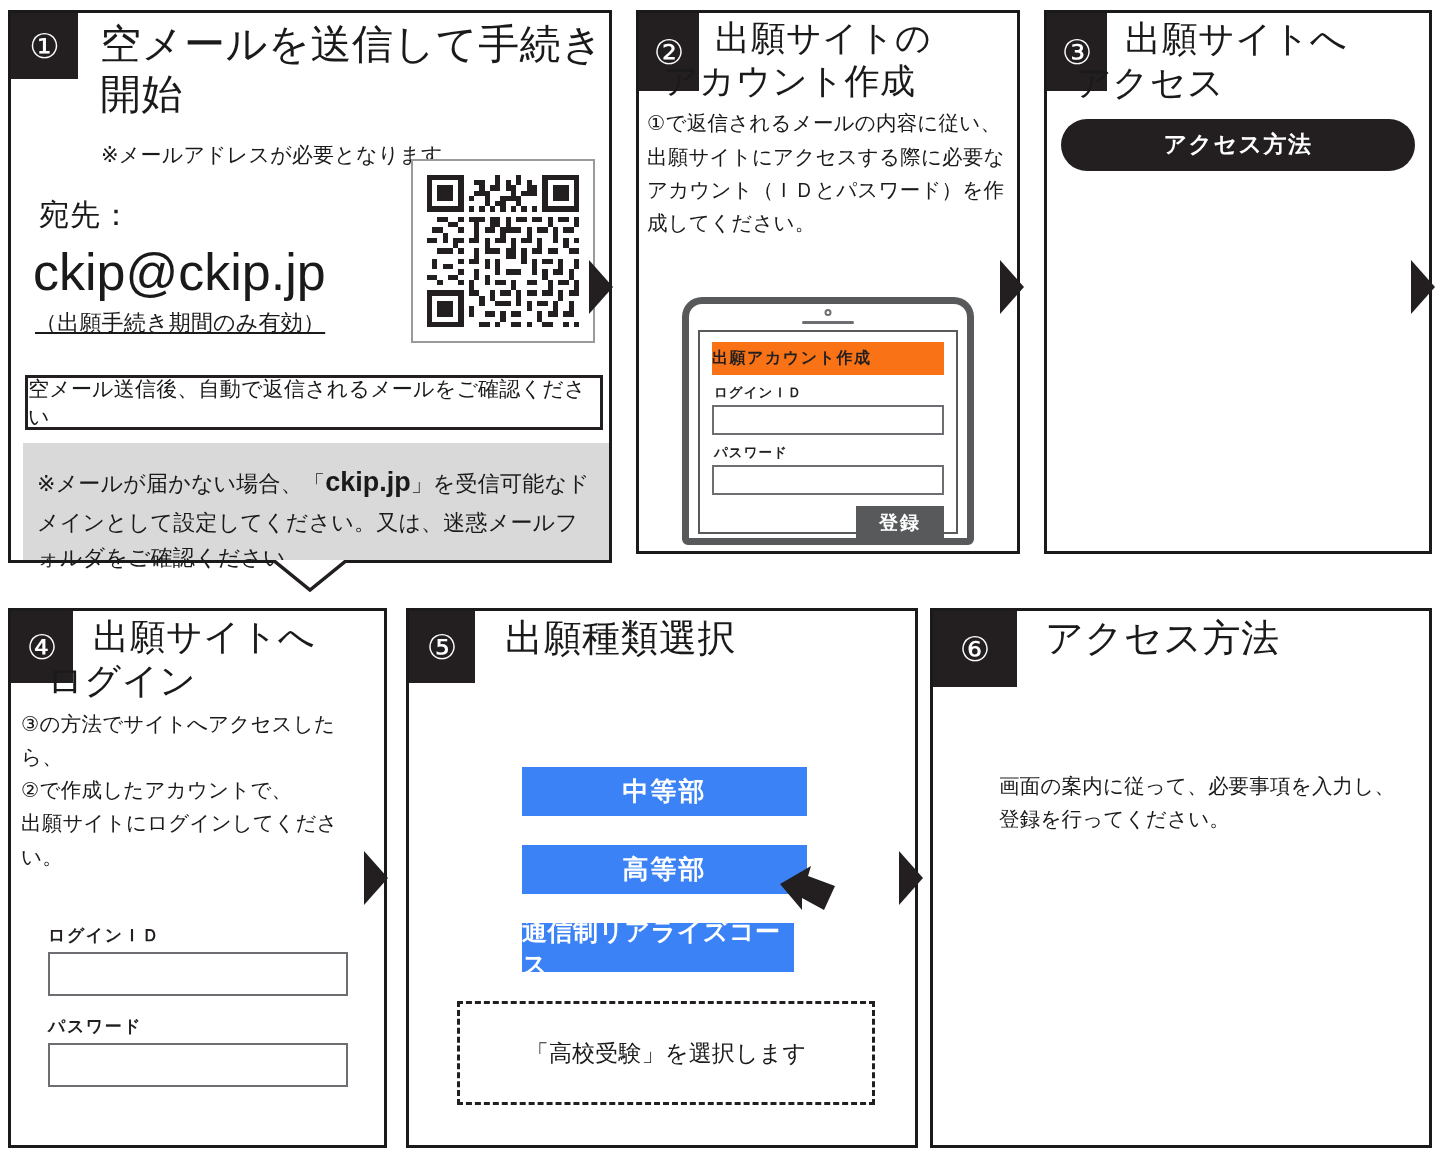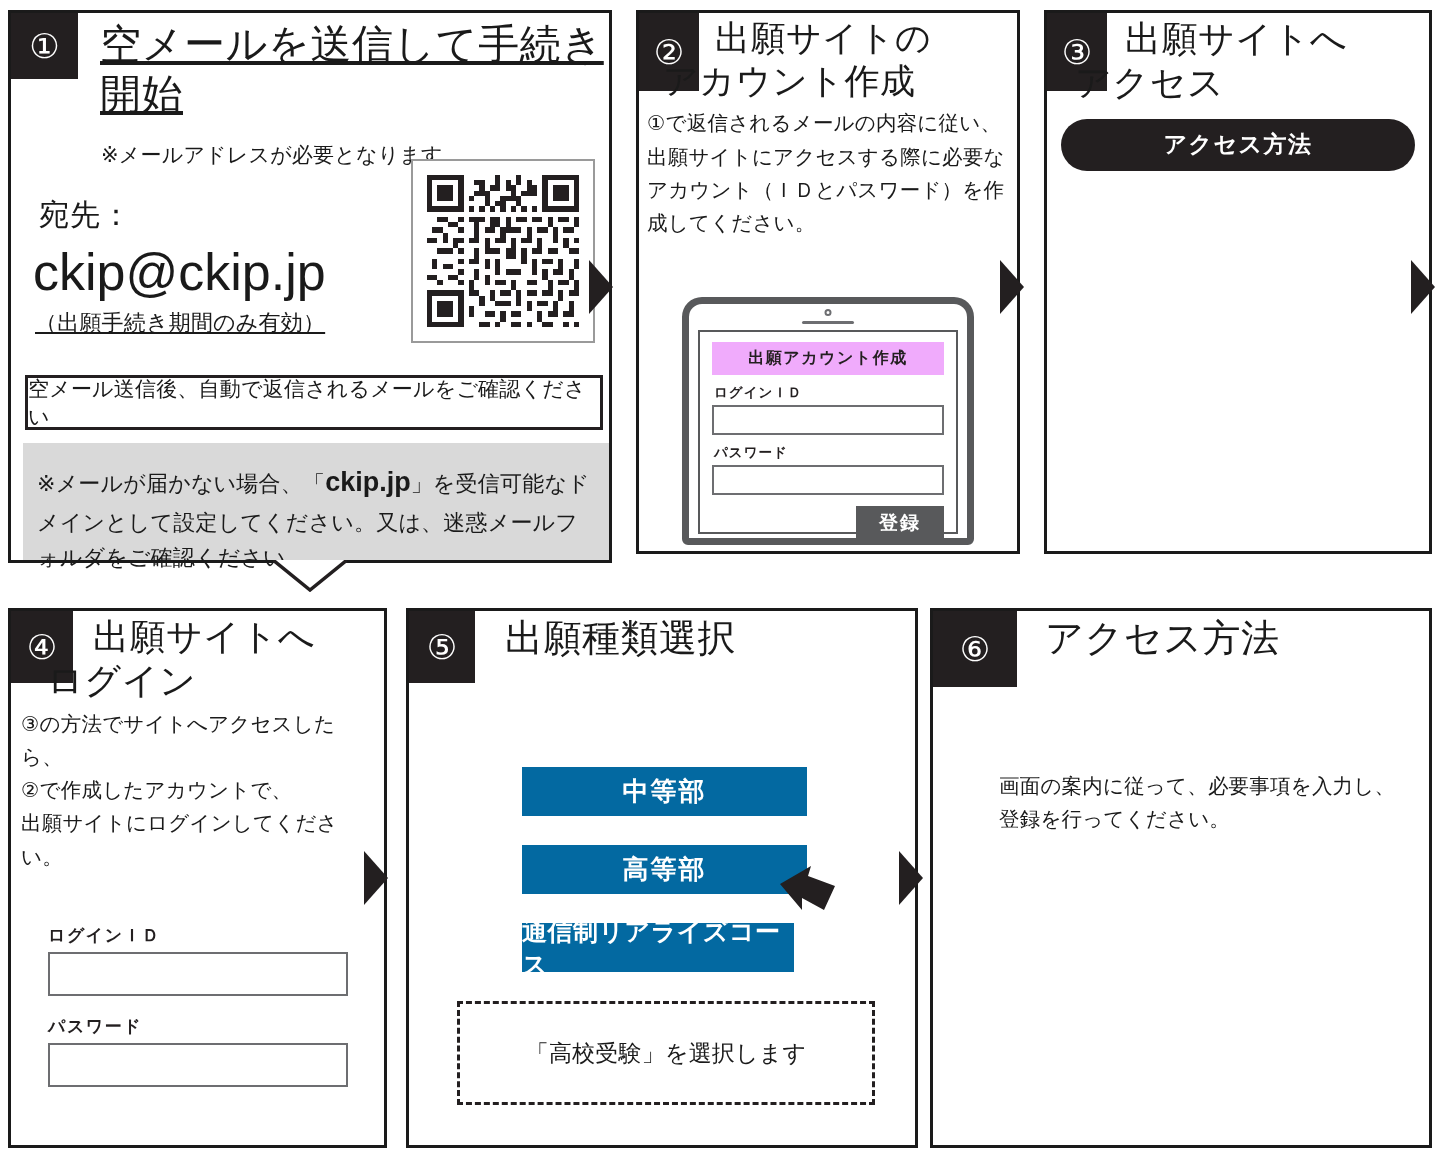--- a/index.html
+++ b/index.html
@@ -66,21 +66,21 @@
     border-top: 27px solid transparent;
     border-bottom: 27px solid transparent;
     border-left: 24px solid #231f20;
     z-index: 6;
   }
 
   
   #panel1 { left: 8px; top: 10px; width: 604px; height: 553px; }
   #p1head { }
   #p1head .badge { width: 67px; height: 66px; }
-  #p1head .panel-title { font-size: 41px; padding-left: 22px; padding-top: 6px; text-decoration: underline; }
+  #p1head .panel-title { font-size: 41px; padding-left: 22px; padding-top: 6px; }
 
   .p1-note {
     font-size: 21px;
     margin: 22px 0 0 90px;
     letter-spacing: .2px;
   }
 
   .p1-addr-label {
     font-size: 30px;
     margin: 26px 0 0 28px;
@@ -204,22 +204,22 @@
     position: absolute;
     left: 9px;
     right: 9px;
     top: 26px;
     bottom: 4px;
     border: 2px solid #58595b;
     background: #ffffff;
     padding: 10px 12px;
   }
   .form-title {
-    background: #f0abfc;
-    text-align: center;
+    background: #f97316;
+    text-align: left;
     font-size: 16px;
     font-weight: bold;
     letter-spacing: 1.5px;
     padding: 6px 0;
     color: #231f20;
   }
   .form-label {
     font-size: 13.5px;
     font-weight: bold;
     letter-spacing: 1px;
@@ -309,21 +309,21 @@
   #p5head .badge { width: 66px; height: 72px; }
   #p5head .panel-title { font-size: 38px; padding-left: 30px; }
 
   .choice-list {
     position: absolute;
     left: 113px;
     top: 156px;
     width: 285px;
   }
   .choice {
-    background: #0369a1;
+    background: #3b82f6;
     color: #ffffff;
     height: 49px;
     display: flex;
     align-items: center;
     justify-content: center;
     font-size: 26px;
     font-weight: bold;
     letter-spacing: 2px;
     margin-bottom: 29px;
   }

